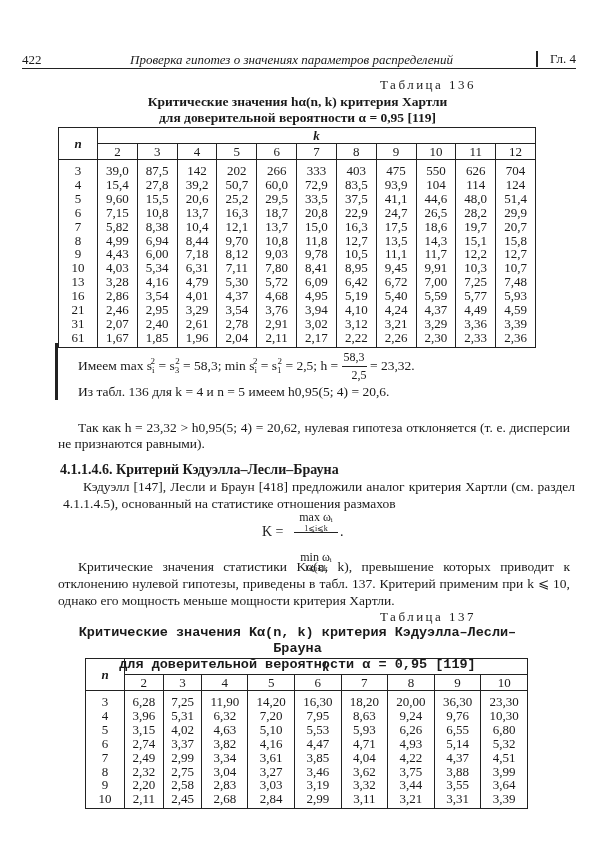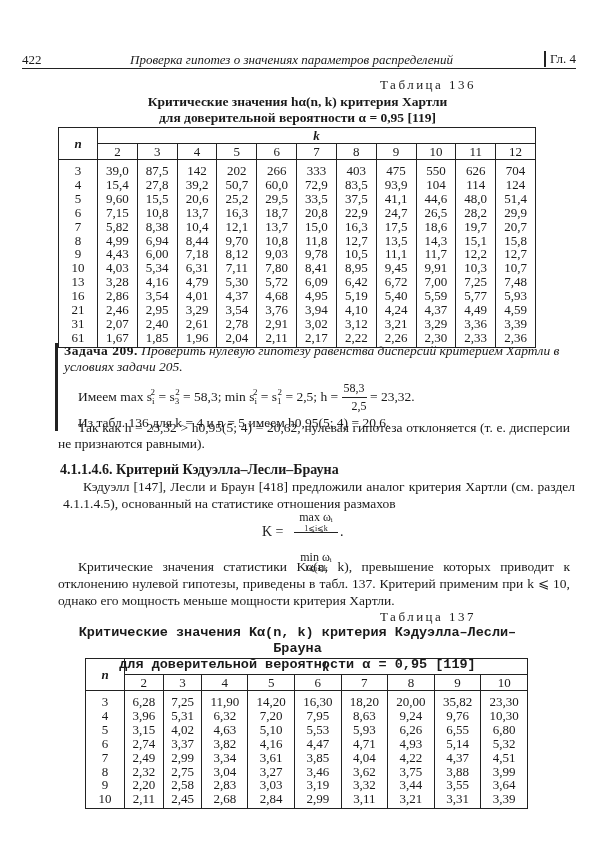--- a/index.html
+++ b/index.html
@@ -2,21 +2,21 @@
 <html><head>
 <meta charset="utf-8">
 <style>
   html, body { margin:0; padding:0; background:#ffffff; }
   body { width:600px; height:856px; position:relative; overflow:hidden;
          font-family:"DejaVu Serif","Liberation Serif",serif; color:#1a1a1a; }
   .abs { position:absolute; }
   .runhead { left:22px; top:50px; width:554px; height:18px; border-bottom:1px solid #222; font-size:12px; }
   .runhead .pg { position:absolute; left:0; top:2px; font-family:"Liberation Serif",serif; font-size:13px; }
   .runhead .ttl { position:absolute; left:108px; top:2px; font-style:italic; font-family:"Liberation Serif",serif; font-size:13px; }
-  .runhead .ch { position:absolute; right:0; top:1px; font-family:"Liberation Serif",serif; font-size:13px; border-left:2px solid #222; padding-left:4px; }
+  .runhead .ch { position:absolute; right:0; top:1px; font-family:"Liberation Serif",serif; font-size:13px; border-left:2px solid #222; padding-left:12px; }
   .tabnum { font-family:"Liberation Serif",serif; font-size:13px; letter-spacing:2.5px; text-align:left; }
   .caption { font-family:"Liberation Serif",serif; font-weight:bold; font-size:13.5px; text-align:center; line-height:16px; }
   table.data { border-collapse:collapse; font-family:"Liberation Serif",serif; font-size:13px; }
   table.data td, table.data th { padding:0 4px; text-align:center; line-height:13.9px; font-weight:normal; }
   table.data th { border:1px solid #222; height:15px; }
   table.data th.k { font-style:italic; font-weight:bold; }
   table.data th.n { font-style:italic; font-weight:bold; width:30px; }
   table.data td { border-left:1px solid #222; border-right:1px solid #222; }
   table.data { border:1.5px solid #222; }
   table.data tbody tr:first-child td { padding-top:4px; }
@@ -246,21 +246,20 @@
         <td>2,22</td>
         <td>2,26</td>
         <td>2,30</td>
         <td>2,33</td>
         <td>2,36</td>
       </tr>
     </tbody>
 </table>
 
 <div class="abs task">
-  <div><b>Задача 209.</b> <i>Проверить нулевую гипотезу равенства дисперсий критерием Хартли в условиях задачи 205.</i></div>
   <div style="margin-top:6px; padding-left:14px; line-height:17px;">
     <span>Имеем max s</span><sub style="font-size:9px">i</sub><sup style="font-size:9px;margin-left:-4px">2</sup><span> = s</span><sub style="font-size:9px">3</sub><sup style="font-size:9px;margin-left:-4px">2</sup><span> = 58,3; min s</span><sub style="font-size:9px">i</sub><sup style="font-size:9px;margin-left:-4px">2</sup><span> = s</span><sub style="font-size:9px">1</sub><sup style="font-size:9px;margin-left:-4px">2</sup><span> = 2,5; h = </span><span class="frac"><span class="top" style="display:block">58,3</span><span style="display:block">2,5</span></span><span> = 23,32.</span>
   </div>
   <div style="padding-left:14px;">Из табл. 136 для k = 4 и n = 5 имеем h0,95(5; 4) = 20,6.</div>
 </div>
 <div class="abs para indent" style="left:58px; top:420px; width:512px; line-height:16px;">Так как h = 23,32 &gt; h0,95(5; 4) = 20,62, нулевая гипотеза отклоняется (т. е. дисперсии не признаются равными).</div>
 
 <div class="abs sec" style="left:60px; top:462px;">
   <span>4.1.1.4.6.</span>
   <span>Критерий Кэдуэлла–Лесли–Брауна</span>
@@ -309,21 +308,21 @@
   <tbody id="t137-body">
       <tr>
         <td>3</td>
         <td>6,28</td>
         <td>7,25</td>
         <td>11,90</td>
         <td>14,20</td>
         <td>16,30</td>
         <td>18,20</td>
         <td>20,00</td>
-        <td>35,82</td>
+        <td>36,30</td>
         <td>23,30</td>
       </tr>
       <tr>
         <td>4</td>
         <td>3,96</td>
         <td>5,31</td>
         <td>6,32</td>
         <td>7,20</td>
         <td>7,95</td>
         <td>8,63</td>

